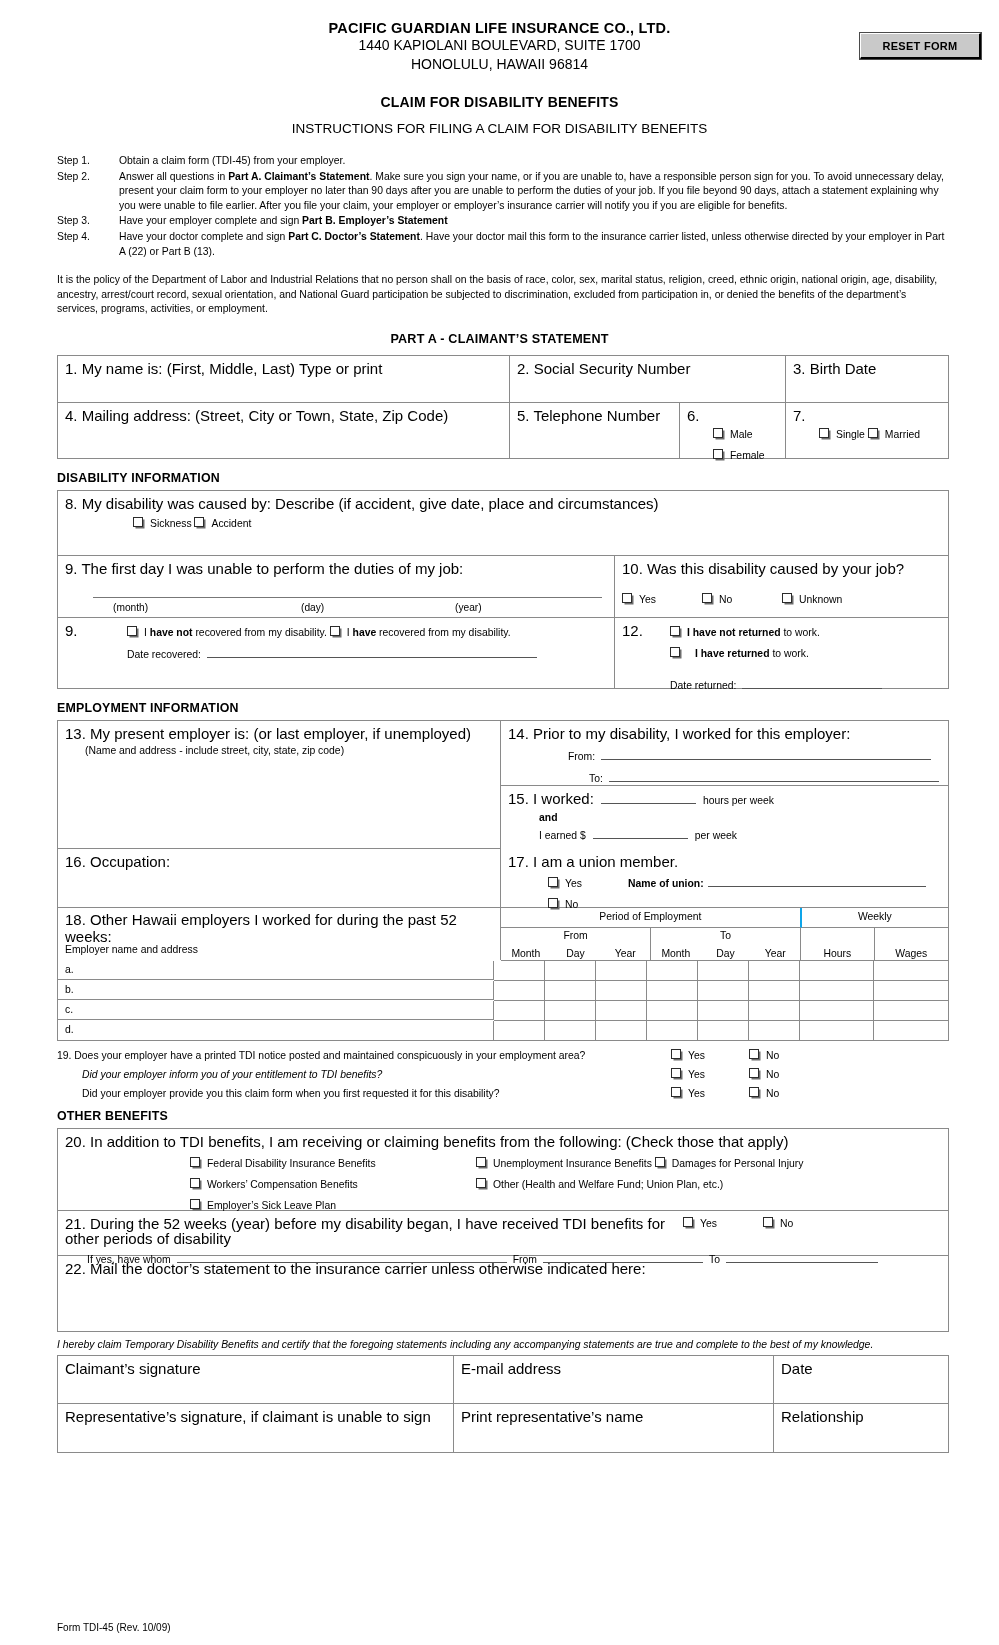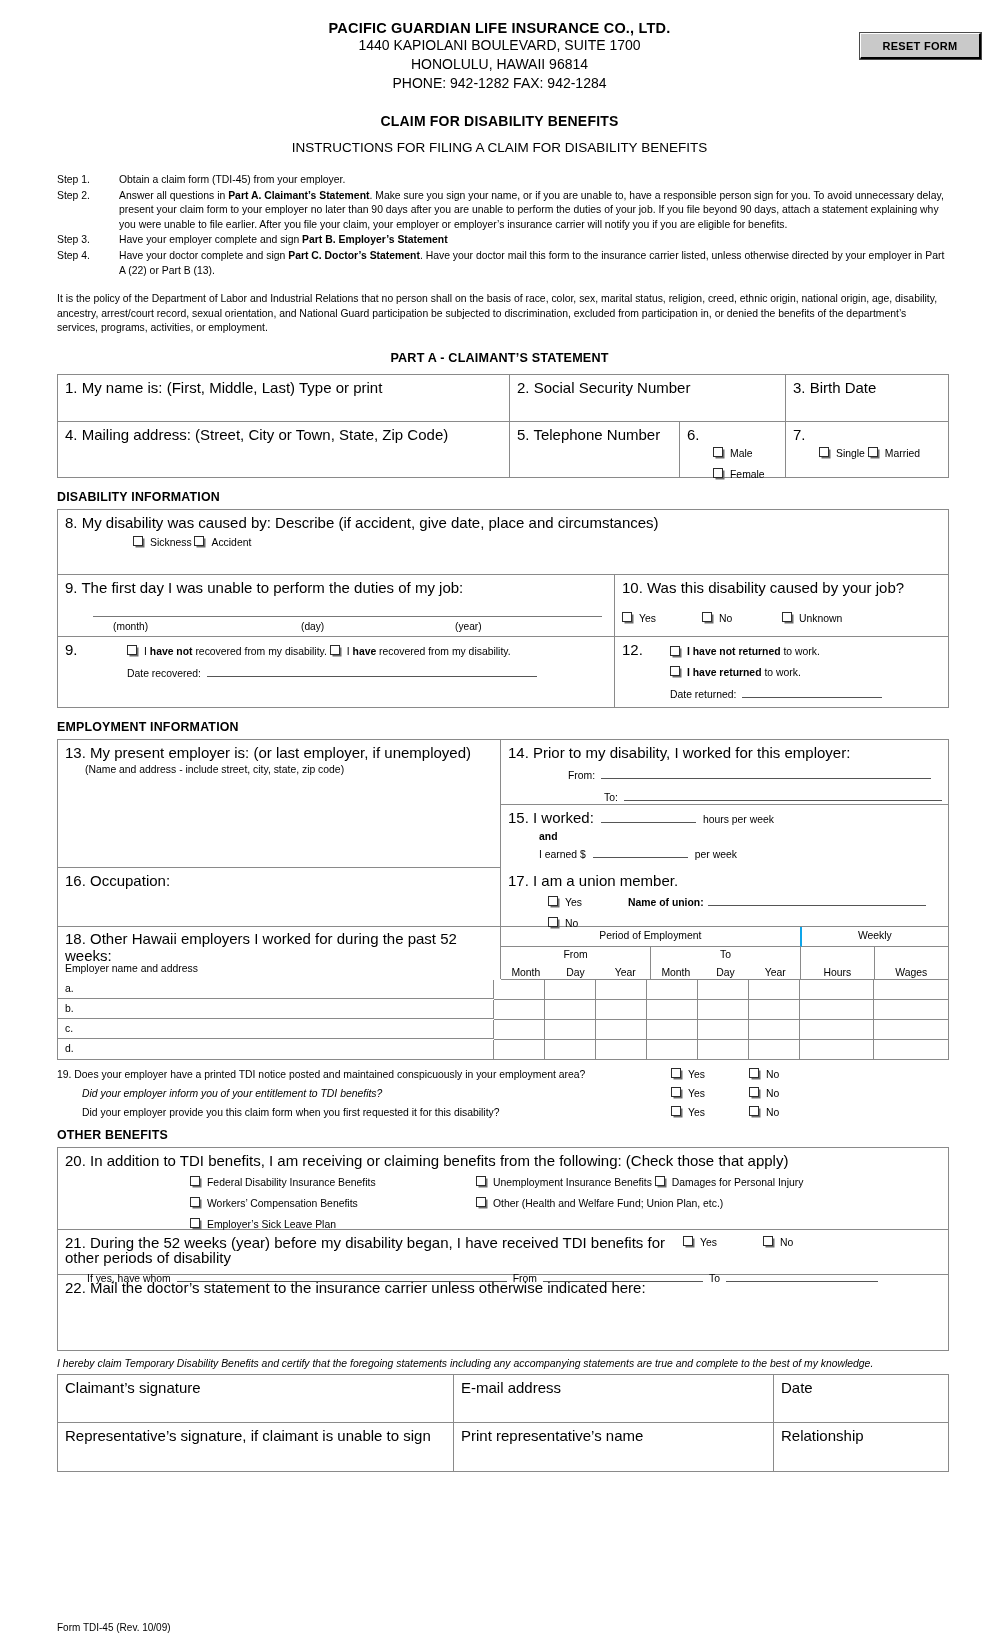--- a/index.html
+++ b/index.html
@@ -130,21 +130,20 @@
 </style>
 </head>
 <body>
 
 <div id="page">
 
   <div class="hdr">
     <div class="hdr-line1">PACIFIC GUARDIAN LIFE INSURANCE CO., LTD.</div>
     <div class="hdr-line">1440 KAPIOLANI BOULEVARD, SUITE 1700</div>
     <div class="hdr-line">HONOLULU, HAWAII  96814</div>
-    <div class="hdr-line">PHONE:  942-1282  FAX:  942-1284</div>
   </div>
 
   <div class="reset-btn">RESET FORM</div>
 
   <div class="claim-title">CLAIM FOR DISABILITY BENEFITS</div>
   <div class="instr-title">INSTRUCTIONS FOR FILING A CLAIM FOR DISABILITY BENEFITS</div>
 
   <div class="steps">
     <div class="step-row">
       <div class="step-lbl">Step 1.</div>
@@ -276,25 +275,25 @@
             </div>
           <div style="display:flex;align-items:baseline;">
             <span>Date recovered:</span>
             <span class="ul" style="width:330px;margin-left:6px;"></span>
           </div>
         </div>
       </div>
       <div class="cell" style="width:333px;height:70px;">
         <span class="q">12.</span>
         <div style="margin:-15px 0 0 48px;">
-          <div class="cbline" style="margin-bottom:6px;align-items:center;">
+          <div class="cbline" style="margin-bottom:6px;">
               <span class="cb"></span>
               <span><b>I have not returned</b><span> to work.</span></span>
             </div>
-          <div class="cbline" style="margin-bottom:6px;">
+          <div class="cbline" style="margin-bottom:16px;gap:8px;">
               <span class="cb"></span>
               <span><b>I have returned</b><span> to work.</span></span>
             </div>
           <div style="display:flex;align-items:baseline;">
             <span>Date returned:</span>
             <span class="ul" style="width:140px;margin-left:6px;"></span>
           </div>
         </div>
       </div>
     </div>
@@ -310,21 +309,21 @@
         <div style="margin-left:20px;">(Name and address - include street, city, state, zip code)</div>
       </div>
       <div style="width:447px;">
         <div class="cell bb" style="height:65px;">
           <span class="q">14.  Prior to my disability, I worked for this employer:</span>
           <div style="margin:5px 0 0 60px;display:flex;align-items:baseline;">
             <span>From:</span>
             <span class="ul" style="width:330px;margin-left:6px;"></span>
           </div>
           <div style="margin:6px 0 0 60px;display:flex;align-items:baseline;">
-            <span style="margin-left:36px;">To:</span>
+            <span style="margin-left:21px;">To:</span>
             <span class="ul" style="width:330px;margin-left:6px;"></span>
           </div>
         </div>
         <div class="cell" style="height:63px;">
           <div style="display:flex;align-items:baseline;">
             <span class="q">15.  I worked:</span>
             <span class="ul" style="width:95px;margin:0 7px;"></span>
             <span>hours per week</span>
           </div>
           <div style="margin:2px 0 0 31px;font-weight:bold;">and</div>

